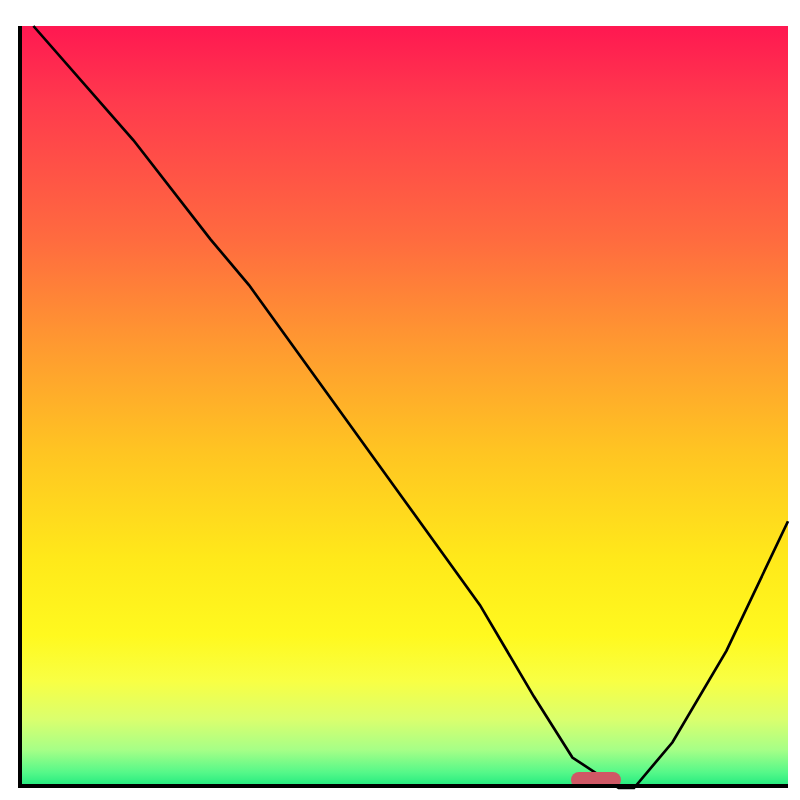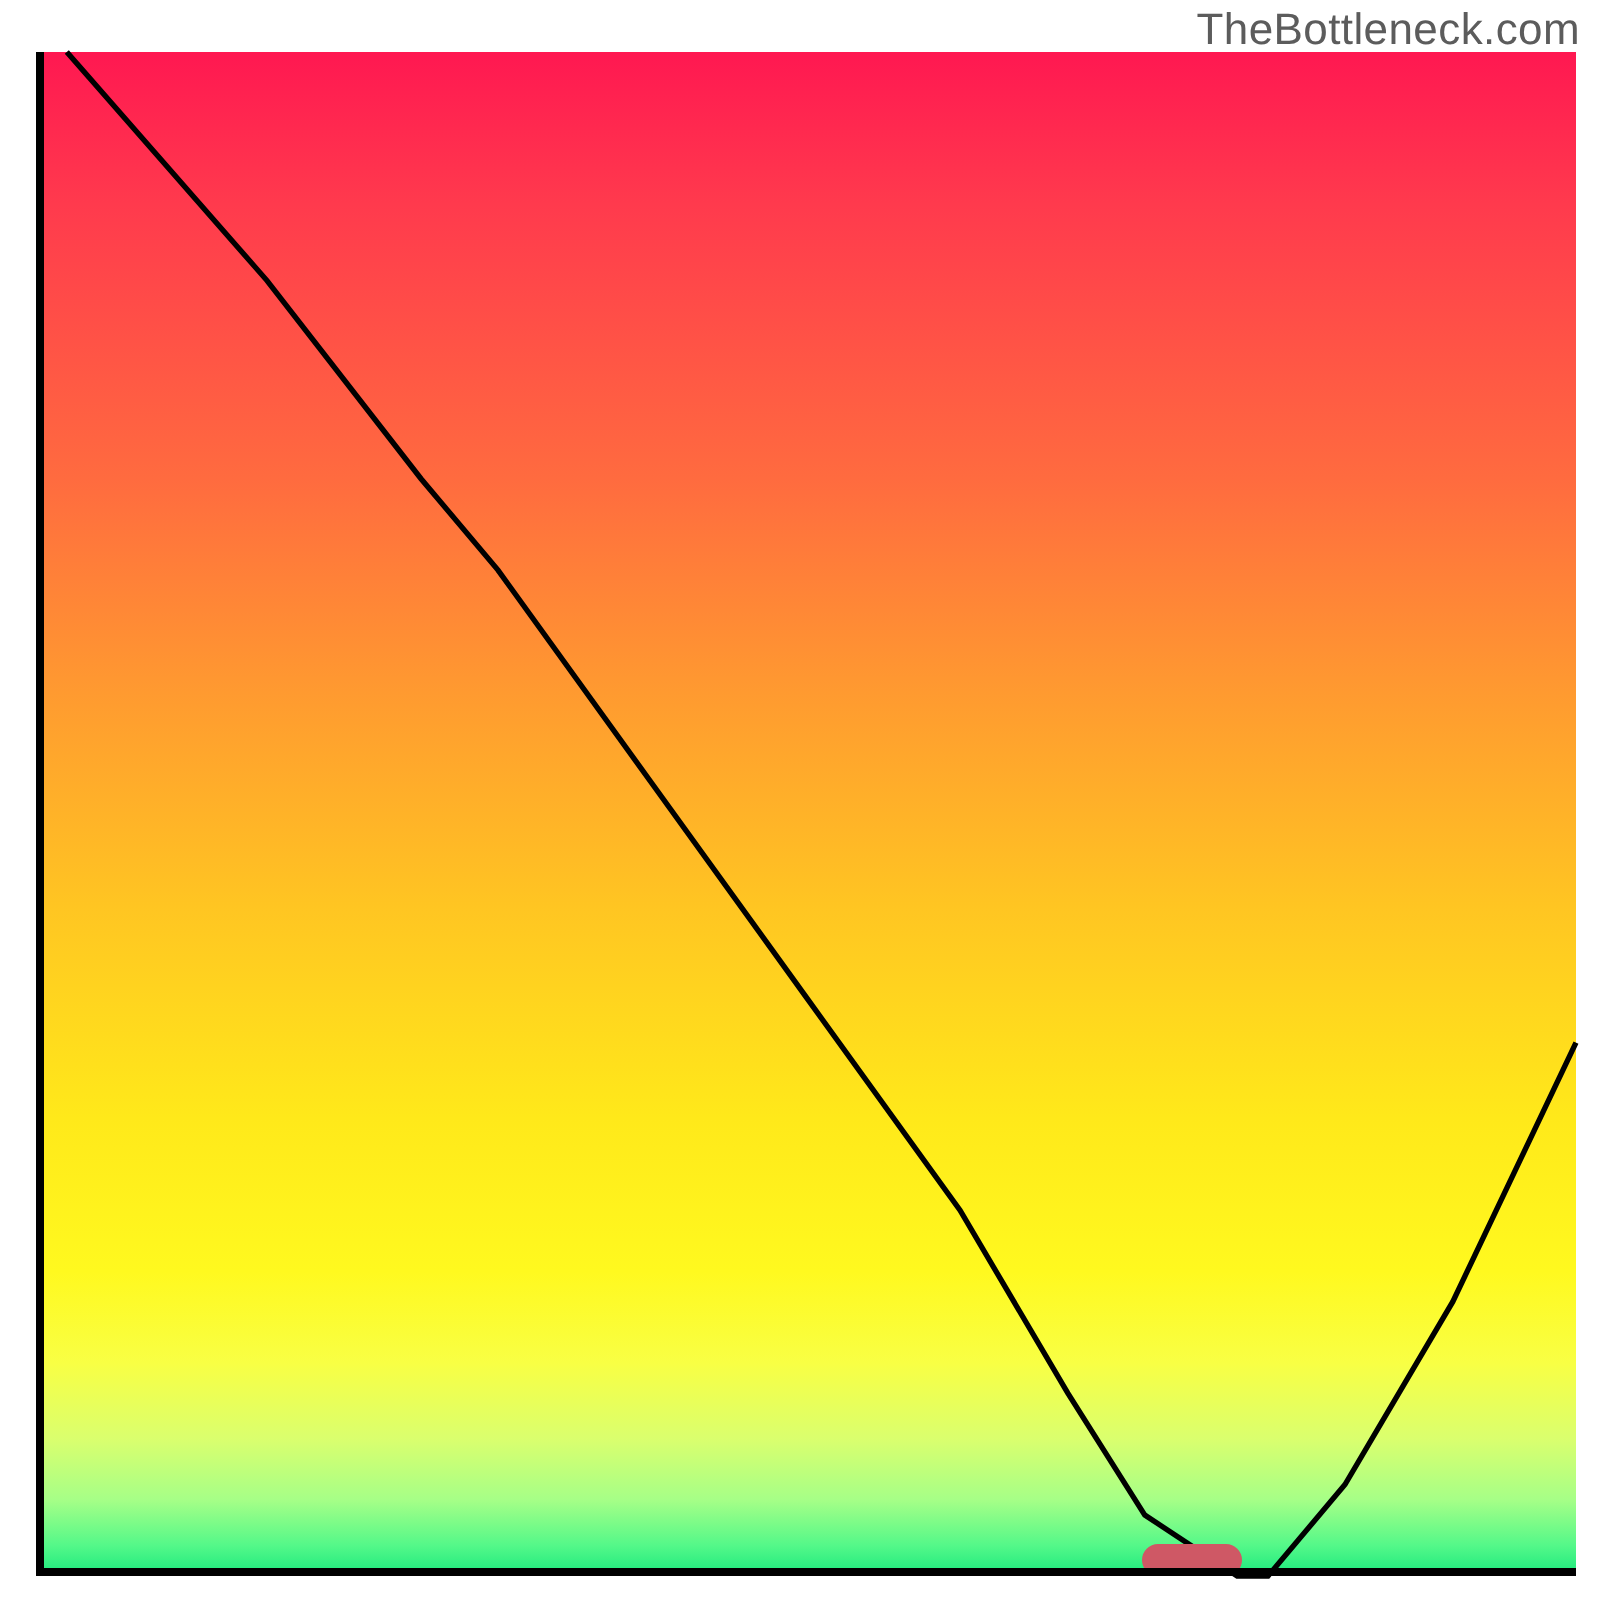--- a/index.html
+++ b/index.html
@@ -80,21 +80,20 @@
     height: 16px;
     border-radius: 8px;
     background: #cf5865;
     transform: translate(-50%, -50%);
   }
 </style>
 </head>
 <body>
 
 <div class="container">
-  <div class="watermark">TheBottleneck.com</div>
 
   <div class="plot-area">
     <div class="gradient-fill"></div>
 
     <svg class="curve" viewBox="0 0 100 100" preserveAspectRatio="none">
       <path fill="none" stroke="#000" stroke-width="0.35" d="M2.00 0.00 L15.00 15.00 L25.00 28.00 L30.00 34.00 L40.00 48.00 L50.00 62.00 L60.00 76.00 L67.00 88.00 L72.00 96.00 L78.00 100.00 L80.00 100.00 L85.00 94.00 L92.00 82.00 L100.00 65.00"></path>
     </svg>
 
     <div class="marker" style="left: 75%; top: calc(100% - 8px); background: rgb(207, 88, 101);"></div>
 

